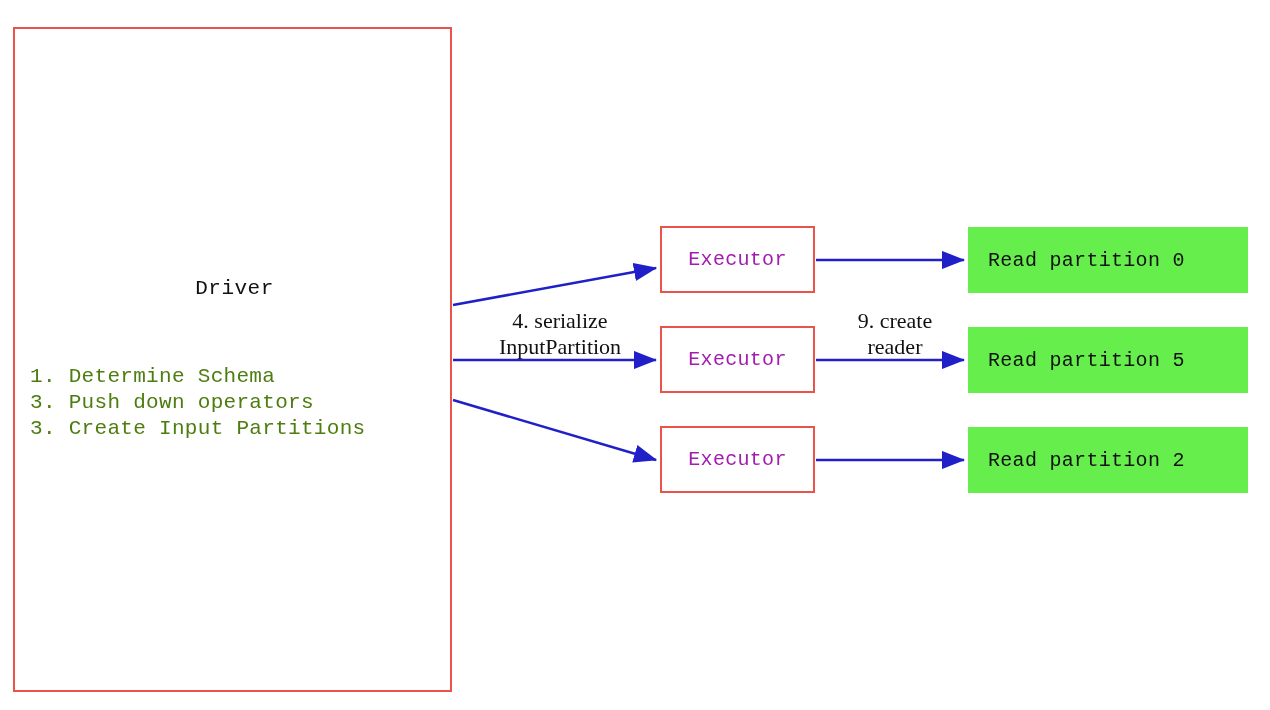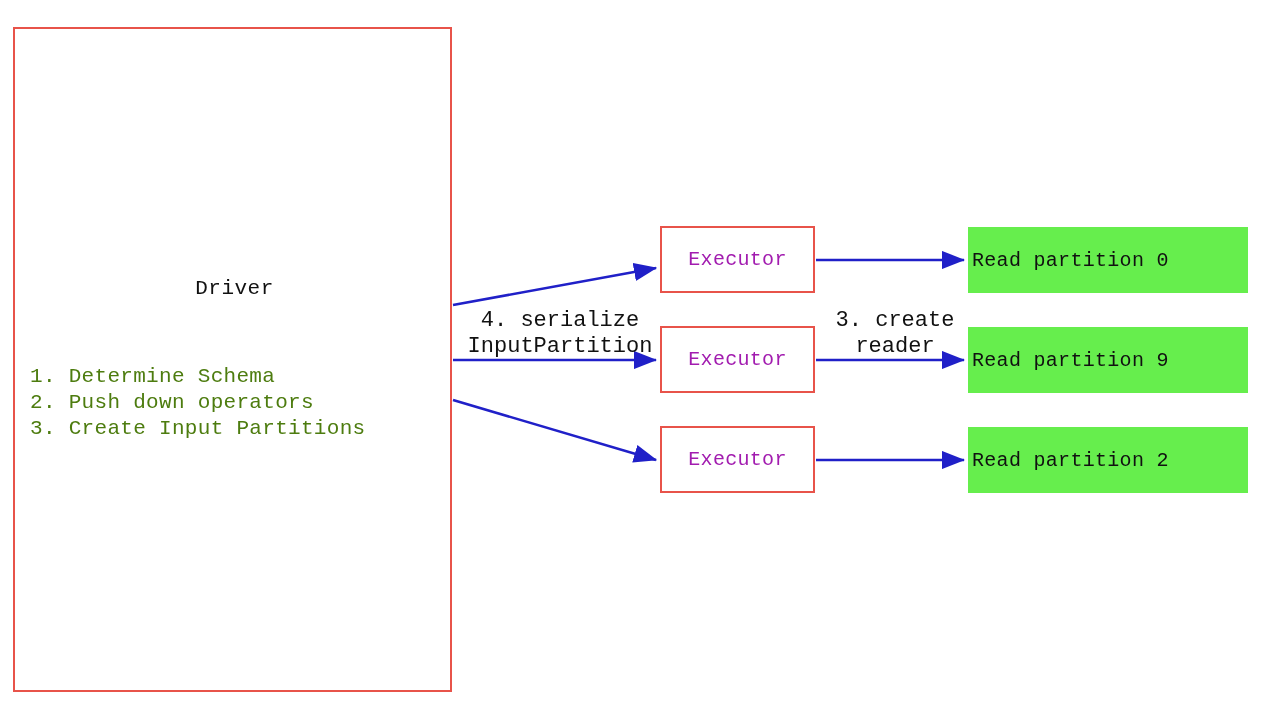--- a/index.html
+++ b/index.html
@@ -12,21 +12,21 @@
     width: 1270px;
     height: 710px;
     background: #ffffff;
     overflow: hidden;
     font-family: "Liberation Sans", sans-serif;
   }
   .mono {
     font-family: "Liberation Mono", "DejaVu Sans Mono", monospace;
   }
   .serif {
-    font-family: Liberation Mono, monospace;
+    font-family: Liberation Serif, serif;
   }
 
   
   #driver-box {
     position: absolute;
     left: 13px;
     top: 27px;
     width: 439px;
     height: 665px;
     box-sizing: border-box;
@@ -83,21 +83,21 @@
 
   
   .partition-box {
     position: absolute;
     left: 968px;
     width: 280px;
     height: 66px;
     background: var(--green, #66ee4d);
     display: flex;
     align-items: center;
-    padding-left: 4px;
+    padding-left: 20px;
     box-sizing: border-box;
   }
   .partition-label {
     font-size: 20px;
     color: #111111;
     letter-spacing: 0.3px;
     white-space: pre;
   }
   #partition-0 { top: 227px; }
   #partition-1 { top: 327px; }
@@ -135,40 +135,40 @@
 </style>
 </head>
 <body>
 
 <div id="canvas" style="--red: #e8534a; --green: #66ee4d; background: rgb(255, 255, 255);">
 
   <div id="driver-box">
     <div id="driver-title" class="mono">Driver</div>
     <div id="driver-steps">
       <div class="driver-step mono">1. Determine Schema</div>
-      <div class="driver-step mono">2. Push down operators</div>
+      <div class="driver-step mono">3. Push down operators</div>
       <div class="driver-step mono">3. Create Input Partitions</div>
     </div>
   </div>
 
   <div id="executor-0" class="executor-box">
     <span class="executor-label mono">Executor</span>
   </div>
   <div id="executor-1" class="executor-box">
     <span class="executor-label mono">Executor</span>
   </div>
   <div id="executor-2" class="executor-box">
     <span class="executor-label mono">Executor</span>
   </div>
 
   <div id="partition-0" class="partition-box">
     <span class="partition-label mono">Read partition 0</span>
   </div>
   <div id="partition-1" class="partition-box">
-    <span class="partition-label mono">Read partition 9</span>
+    <span class="partition-label mono">Read partition 5</span>
   </div>
   <div id="partition-2" class="partition-box">
     <span class="partition-label mono">Read partition 2</span>
   </div>
 
   <svg id="arrow-layer" viewBox="0 0 1270 710" xmlns="http://www.w3.org/2000/svg">
     <defs>
       <marker id="arrowhead" markerWidth="9" markerHeight="7" refX="8.5" refY="3.5" orient="auto" markerUnits="strokeWidth">
         <polygon points="0 0, 9 3.5, 0 7" fill="#2020c8"></polygon>
       </marker>
@@ -182,16 +182,16 @@
 
     <line x1="816" y1="260" x2="964" y2="260" stroke="#2020c8" stroke-width="2.6" marker-end="url(#arrowhead)"></line>
 
     <line x1="816" y1="360" x2="964" y2="360" stroke="#2020c8" stroke-width="2.6" marker-end="url(#arrowhead)"></line>
 
     <line x1="816" y1="460" x2="964" y2="460" stroke="#2020c8" stroke-width="2.6" marker-end="url(#arrowhead)"></line>
   </svg>
 
   <div id="label-serialize" class="edge-label serif">4. serialize
 InputPartition</div>
-  <div id="label-create-reader" class="edge-label serif">3. create
+  <div id="label-create-reader" class="edge-label serif">9. create
 reader</div>
 
 </div>
 
 </body></html>

